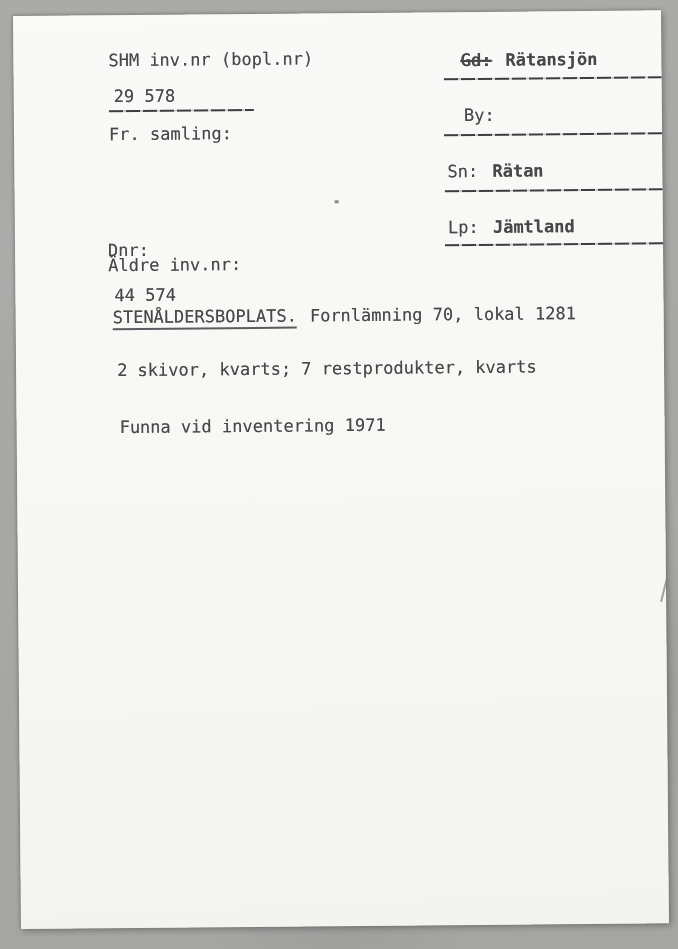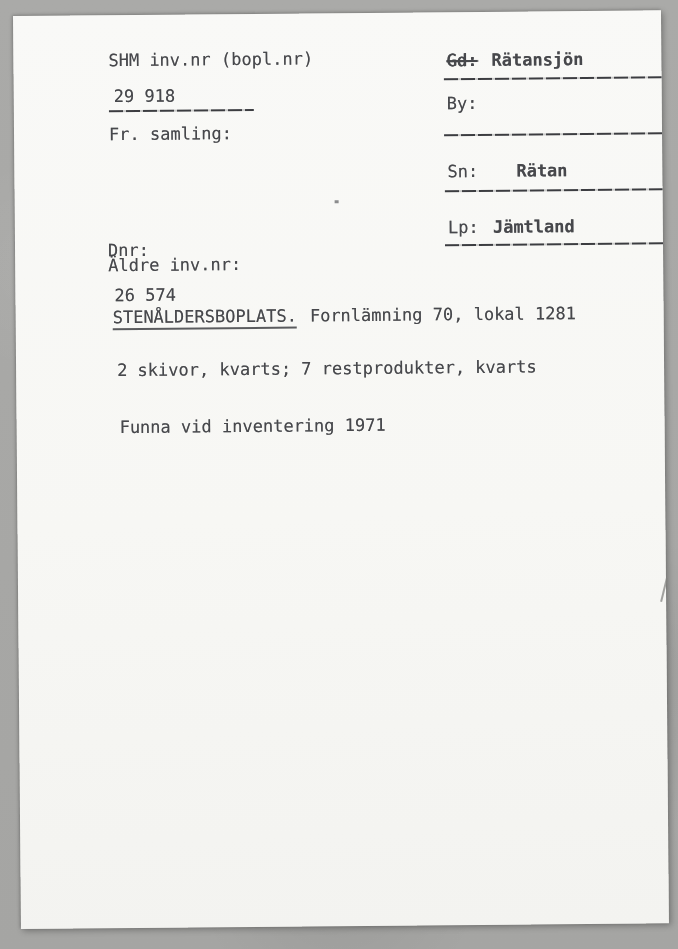--- a/index.html
+++ b/index.html
@@ -47,20 +47,21 @@
   }
 
   .geo-row { position: absolute; left: 433px; display: flex; }
   .geo-row .label { display: inline-block; width: 45px; }
   .geo-row .value { display: inline-block; font-weight: bold; }
 
   .struck {
     text-decoration: line-through;
     text-decoration-thickness: 2px;
     text-shadow: 0.9px 0 0 currentColor, 0 0 0.6px rgba(71,72,76,0.55);
+    margin-left: 14px;
   }
 
   .site-line { display: flex; align-items: flex-start; }
   .site-heading {
     border-bottom: 2px solid rgba(62,63,67,0.85);
     padding-bottom: 2px;
     margin-right: 13px;
   }
 
   .speck {
@@ -78,53 +79,53 @@
   }
 </style>
 </head>
 <body>
 
 <div class="scan">
   <div class="paper">
 
     <span class="txt" style="left:95px; top:37px;">SHM inv.nr (bopl.nr)</span>
 
-    <span class="txt" style="left:100px; top:73px;">29 918</span>
+    <span class="txt" style="left:100px; top:73px;">29 578</span>
     <div class="rule" style="left:95px; top:95px; width:145px;"></div>
 
     <span class="txt" style="left:95px; top:111px;">Fr. samling:</span>
 
     <span class="txt" style="left:93px; top:227px;">Dnr:</span>
 
     <span class="txt" style="left:93px; top:242px;">Äldre inv.nr:</span>
 
-    <span class="txt" style="left:99px; top:272px;">26 574</span>
+    <span class="txt" style="left:99px; top:272px;">44 574</span>
 
     <div class="txt site-line" style="left:97px; top:294px;">
       <span class="site-heading">STENÅLDERSBOPLATS.</span>
       <span>Fornlämning 70, lokal 1281</span>
     </div>
 
     <span class="txt" style="left:101px; top:347px;">2 skivor, kvarts; 7 restprodukter, kvarts</span>
 
     <span class="txt" style="left:103px; top:404px;">Funna vid inventering 1971</span>
 
     <div class="txt geo-row" style="top:40px;">
       <span class="label struck">Gd:</span>
       <span class="value">Rätansjön</span>
     </div>
     <div class="rule" style="left:430px; top:66px; width:218px;"></div>
 
-    <div class="txt geo-row" style="top:83px;">
+    <div class="txt geo-row" style="top:95px;margin-left:17px;">
       <span class="label">By:</span>
       <span class="value"></span>
     </div>
     <div class="rule" style="left:430px; top:122px; width:218px;"></div>
 
-    <div class="txt geo-row" style="top:151px;gap:24px;">
+    <div class="txt geo-row" style="top:151px;">
       <span class="label">Sn:</span>
       <span class="value">Rätan</span>
     </div>
     <div class="rule" style="left:430px; top:178px; width:218px;"></div>
 
     <div class="txt geo-row" style="top:207px;">
       <span class="label">Lp:</span>
       <span class="value">Jämtland</span>
     </div>
     <div class="rule" style="left:430px; top:232px; width:218px;"></div>

